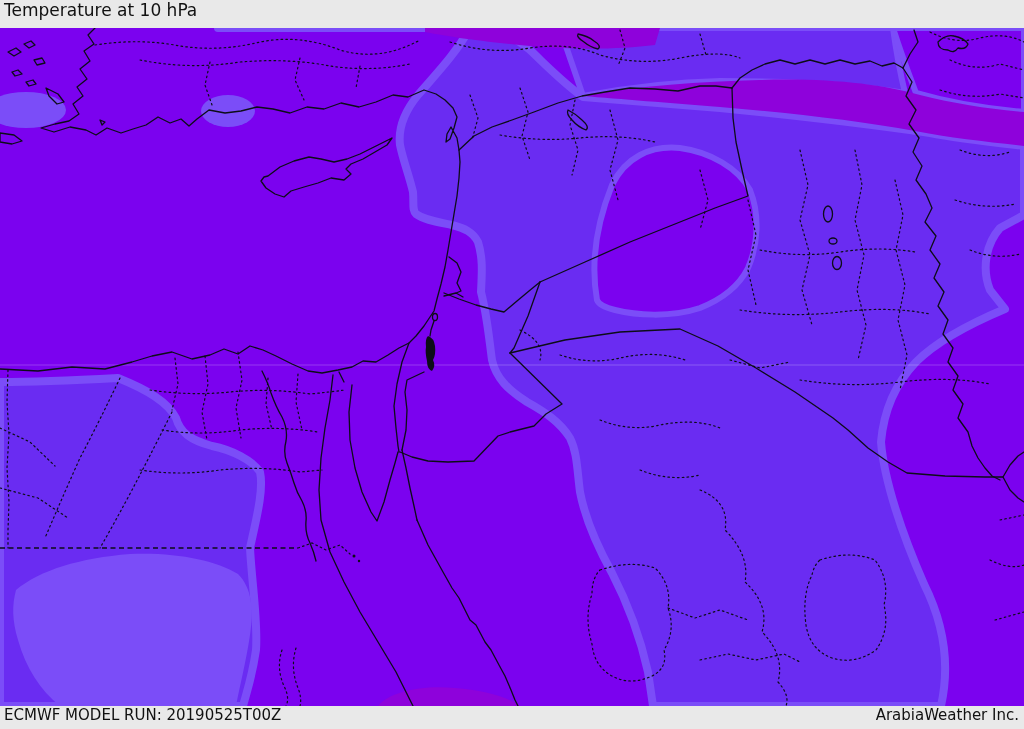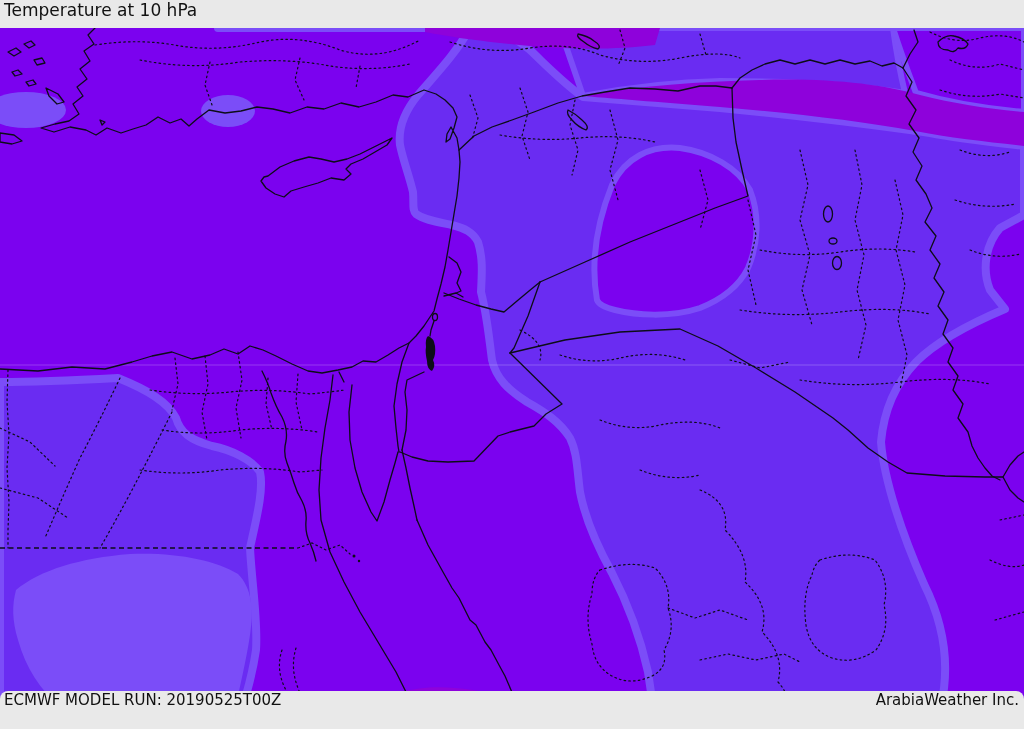--- a/index.html
+++ b/index.html
@@ -2,21 +2,21 @@
 <html style="--violet: #7B02EF; --blue: #6A2CF2; --light: #7B4DF8; --magenta: #8E02DB; --line: #0D0D18; --chrome: #E9E9E9; --chrome_text: #111111;"><head>
 <meta charset="utf-8">
 <style>
   html,body{margin:0;padding:0;background:#d7d7d7;}
   .screen{position:relative;width:1024px;height:729px;overflow:hidden;
           background:var(--chrome,#E9E9E9);font-family:"DejaVu Sans","Liberation Sans",sans-serif;}
   .bar{position:absolute;left:0;right:0;display:flex;justify-content:space-between;
        align-items:flex-start;background:var(--chrome,#E9E9E9);color:var(--chrome_text,#111);
        box-sizing:border-box;}
   .bar.top{top:0;height:28px;padding:0 5px 3px 4px;font-size:17px;}
-  .bar.bottom{bottom:0;height:38px;padding:0 5px 3px 4px;font-size:15px;border-radius:8px;}
+  .bar.bottom{bottom:0;height:23px;padding:0 5px 3px 4px;font-size:15px;}
   .mapwrap{position:absolute;top:28px;left:0;width:1024px;height:679px;}
   svg{display:block;}
   .fill-violet{fill:var(--violet,#7B02EF);}
   .fill-blue{fill:var(--blue,#6A2CF2);}
   .fill-light{fill:var(--light,#7B4DF8);}
   .fill-magenta{fill:var(--magenta,#8E02DB);}
   .halo{stroke:var(--light,#7B4DF8);stroke-width:8;stroke-linejoin:round;}
   .halo-thin{stroke:var(--light,#7B4DF8);stroke-width:6;stroke-linejoin:round;}
   .solid{fill:none;stroke:var(--line,#0D0D18);stroke-width:1.3;stroke-linejoin:round;stroke-linecap:round;}
   .dotted{fill:none;stroke:var(--line,#0D0D18);stroke-width:1.2;stroke-dasharray:1.6 3.2;stroke-linecap:round;}

